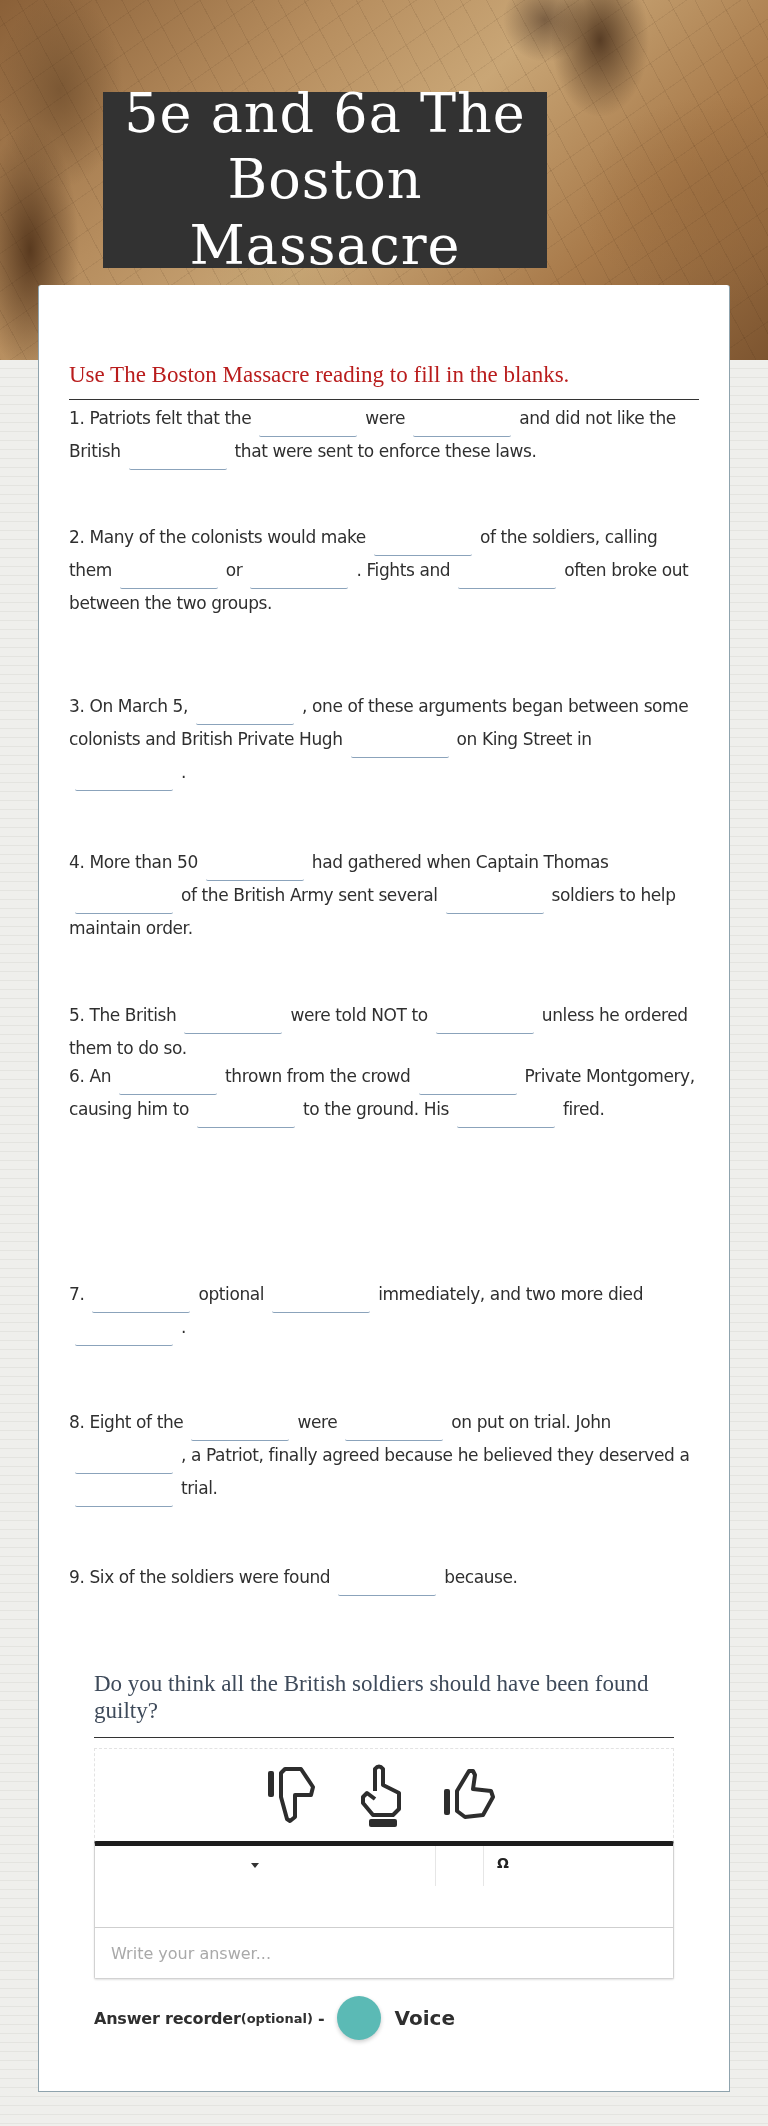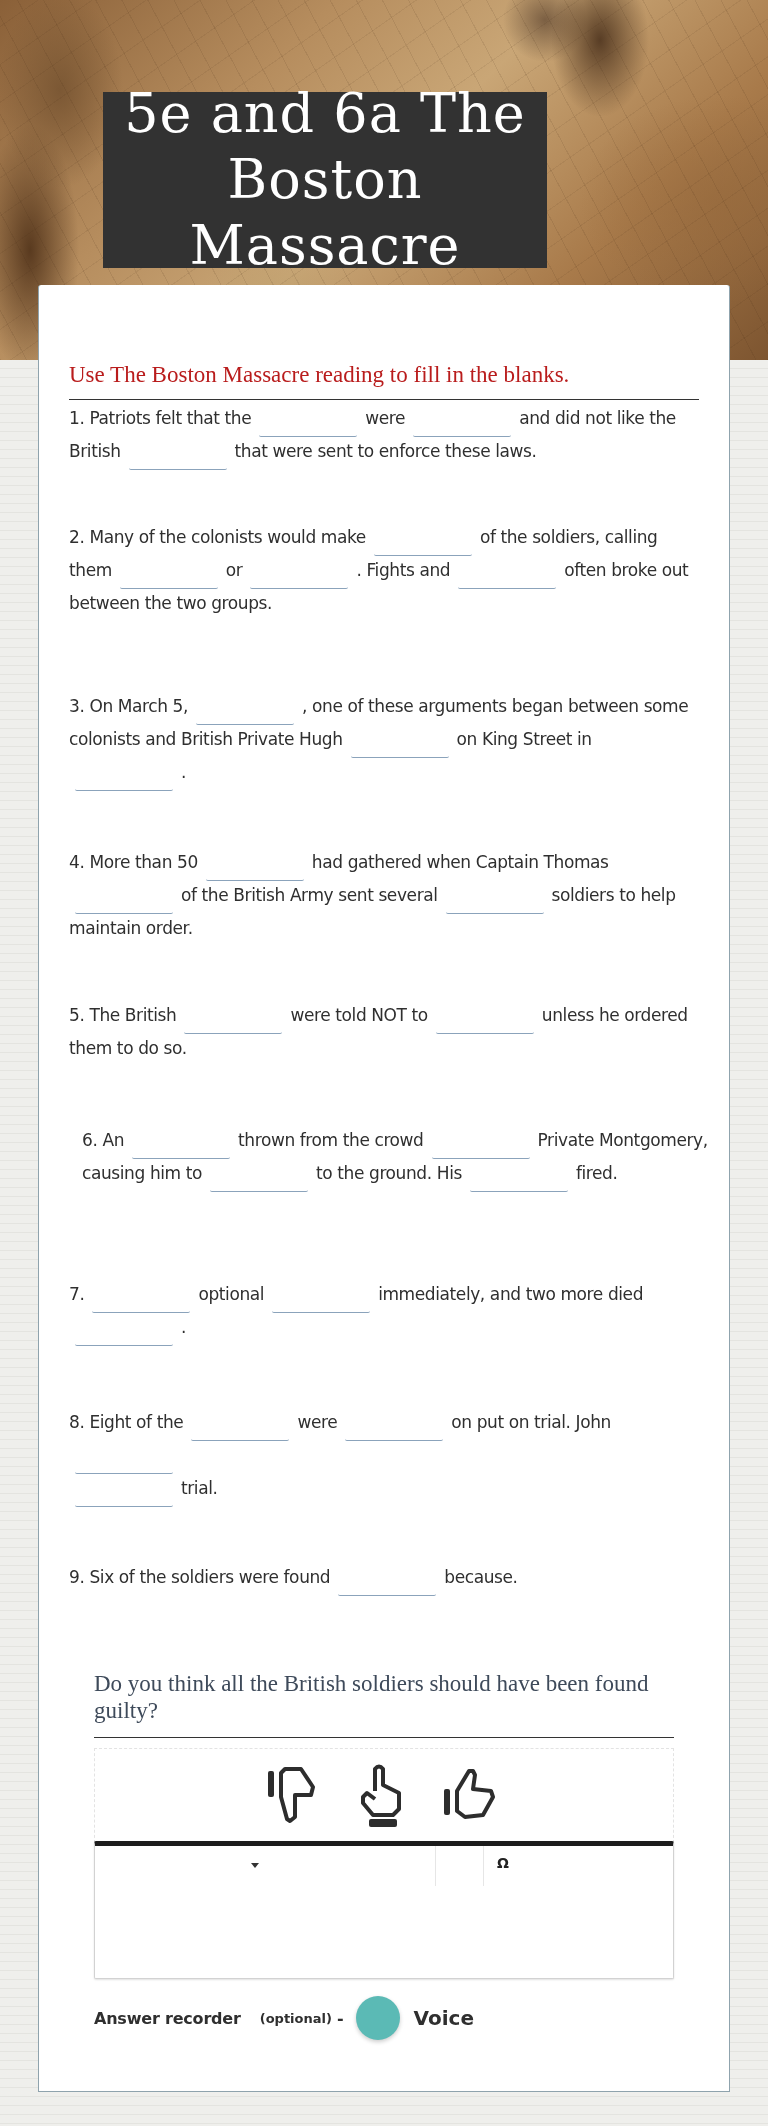--- a/index.html
+++ b/index.html
@@ -126,21 +126,21 @@
     font-family: "DejaVu Sans", sans-serif; font-size: 16px; color: #333;
     background: #fff; outline: none;
   }
   .answer-field::placeholder { color: #a9a9a9; }
   .recorder {
     position: absolute; left: 94px; top: 1995px; height: 46px;
     display: flex; align-items: center;
     font-family: "DejaVu Sans", sans-serif; color: #2f2f2f;
   }
   .recorder .lbl { font-weight: bold; font-size: 16px; letter-spacing: -0.2px; }
-  .recorder .opt { font-weight: bold; font-size: 13px; margin-left: 19px; }
+  .recorder .opt { font-weight: bold; font-size: 13px; margin-left: 0; }
   .recorder .dash { font-weight: bold; font-size: 16px; margin-left: 5px; }
   .rec-btn {
     width: 44px; height: 44px; border-radius: 50%;
     background: #5bbab5; margin-left: 12px; margin-right: 14px;
     box-shadow: 0 2px 4px rgba(0,0,0,0.2);
     cursor: pointer;
   }
   .recorder .voice { font-weight: bold; font-size: 20px; }
 </style>
 </head>
@@ -170,30 +170,30 @@
 </div>
 
 <div class="q" style="top:848px;">
   <span>4. More than 50</span><input class="blank" type="text" style=""><span>had gathered when Captain Thomas</span><br><input class="blank" style="margin-left: 6px;" type="text"><span>of the British Army sent several</span><input class="blank" type="text" style=""><span>soldiers to help maintain order.</span>
 </div>
 
 <div class="q" style="top:1001px;">
   <span>5. The British</span><input class="blank" type="text" style=""><span>were told NOT to</span><input class="blank" type="text" style=""><span>unless he ordered them to do so.</span>
 </div>
 
-<div class="q" style="top:1126px;margin-left:13px;">
+<div class="q" style="top:1062px;">
   <span>6. An</span><input class="blank" type="text" style=""><span>thrown from the crowd</span><input class="blank" type="text" style=""><span>Private Montgomery, causing him to</span><input class="blank" type="text" style=""><span>to the ground. His</span><input class="blank" type="text" style=""><span>fired.</span>
 </div>
 
 <div class="q" style="top:1280px;">
   <span>7.</span><input class="blank" type="text" style=""><span>optional</span><input class="blank" type="text" style=""><span>immediately, and two more died</span><br><input class="blank" style="margin-left: 6px;" type="text"><span>.</span>
 </div>
 
 <div class="q" style="top:1408px;">
-  <span>8. Eight of the</span><input class="blank" type="text" style=""><span>were</span><input class="blank" type="text" style=""><span>on put on trial. John</span><br><input class="blank" style="margin-left: 6px;" type="text"><br><input class="blank" style="margin-left: 6px;" type="text"><span>trial.</span>
+  <span>8. Eight of the</span><input class="blank" type="text" style=""><span>were</span><input class="blank" type="text" style=""><span>on put on trial. John</span><br><input class="blank" style="margin-left: 6px;" type="text"><span>, a Patriot, finally agreed because he believed they deserved a</span><br><input class="blank" style="margin-left: 6px;" type="text"><span>trial.</span>
 </div>
 
 <div class="q" style="top:1563px;">
   <span>9. Six of the soldiers were found</span><input class="blank" type="text" style=""><span>because.</span>
 </div>
 
 <div class="open-title">Do you think all the British soldiers should have been found guilty?</div>
 
 <div class="reactions">
   <div class="reaction">
@@ -219,20 +219,21 @@
 <div class="editor">
   <div class="toolbar">
     <div class="dd">
       <span></span>
       <span class="caret"></span>
     </div>
     <div class="div1"></div>
     <div class="div2"></div>
     <span class="omega">Ω</span>
   </div>
+  <input class="answer-field" type="text" placeholder="Write your answer..." style="">
 </div>
 
 <div class="recorder">
   <span class="lbl">Answer recorder</span>
   <span class="opt">(optional)</span>
   <span class="dash">-</span>
   <div class="rec-btn"></div>
   <span class="voice">Voice</span>
 </div>
 

